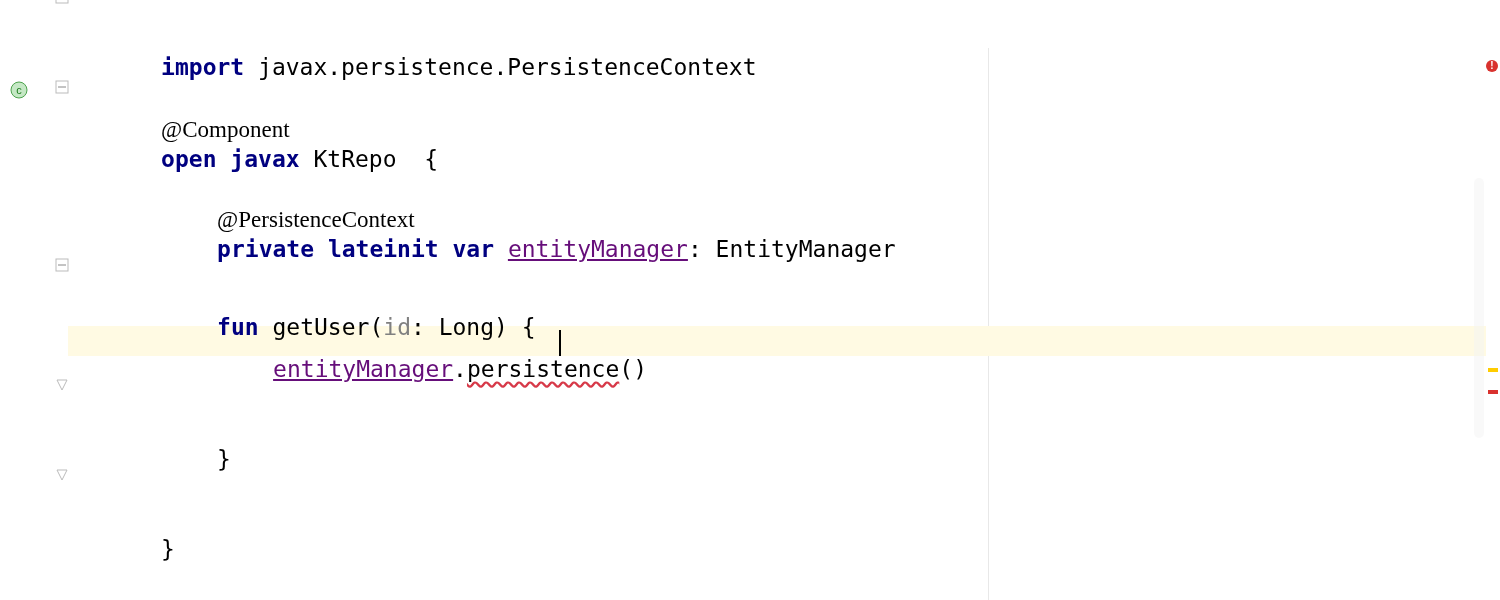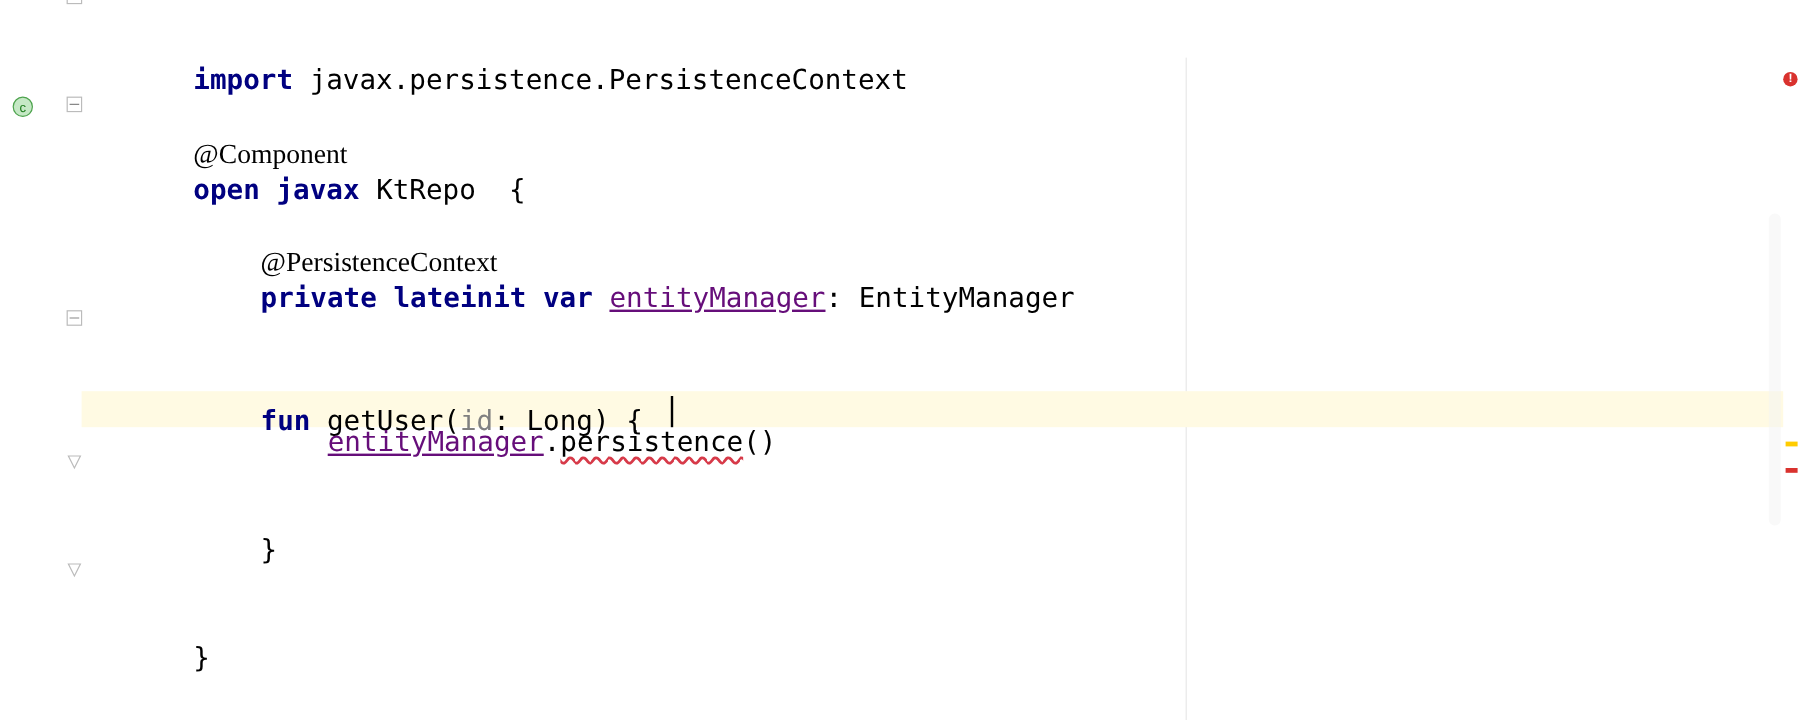--- a/index.html
+++ b/index.html
@@ -98,21 +98,21 @@
     </div>
 
     <div class="line" style="top:132px;padding-left:56px">
       <span class="ann">@PersistenceContext</span>
     </div>
 
     <div class="line" style="top:162px;padding-left:56px">
       <span class="kw">private </span><span class="kw">lateinit </span><span class="kw">var </span><span class="id-purple-u">entityManager</span><span>: EntityManager</span>
     </div>
 
-    <div class="line" style="top:264px;padding-left:56px">
+    <div class="line" style="top:240px;padding-left:56px">
       <span class="kw">fun </span><span>getUser</span><span>(</span><span class="unused">id</span><span>: Long</span><span>) {</span>
     </div>
 
     <div class="line" style="top:282px;padding-left:112px">
       <span class="id-purple-u">entityManager</span><span>.</span><span class="err-uline">persistence</span><span>(</span><span>)</span>
     </div>
 
     <div class="caret" style="top:282px;left:491px"></div>
 
     <div class="line" style="top:372px;padding-left:56px">

